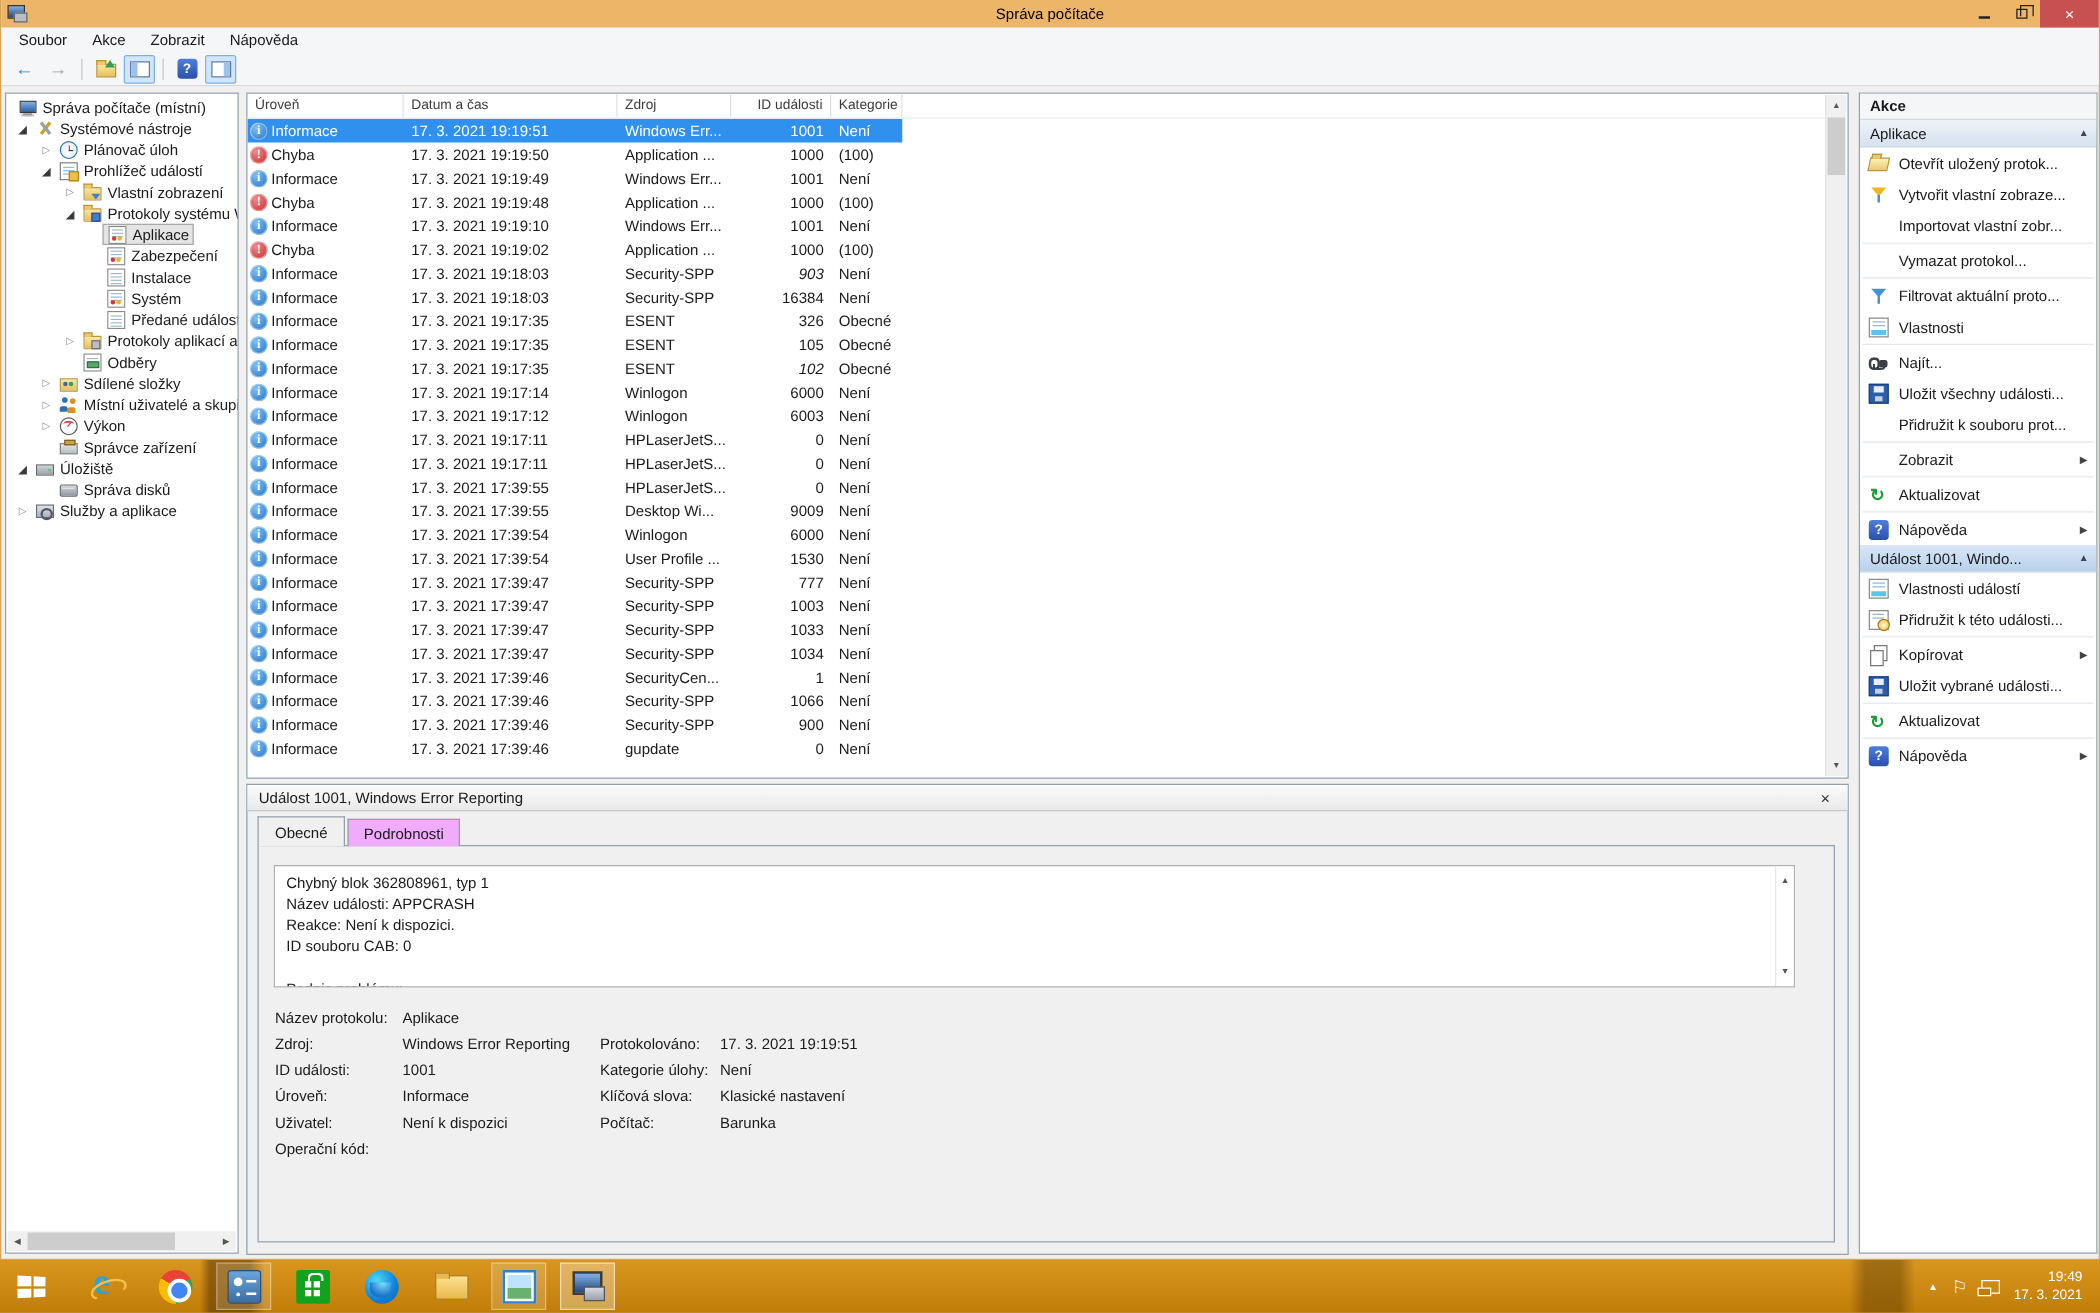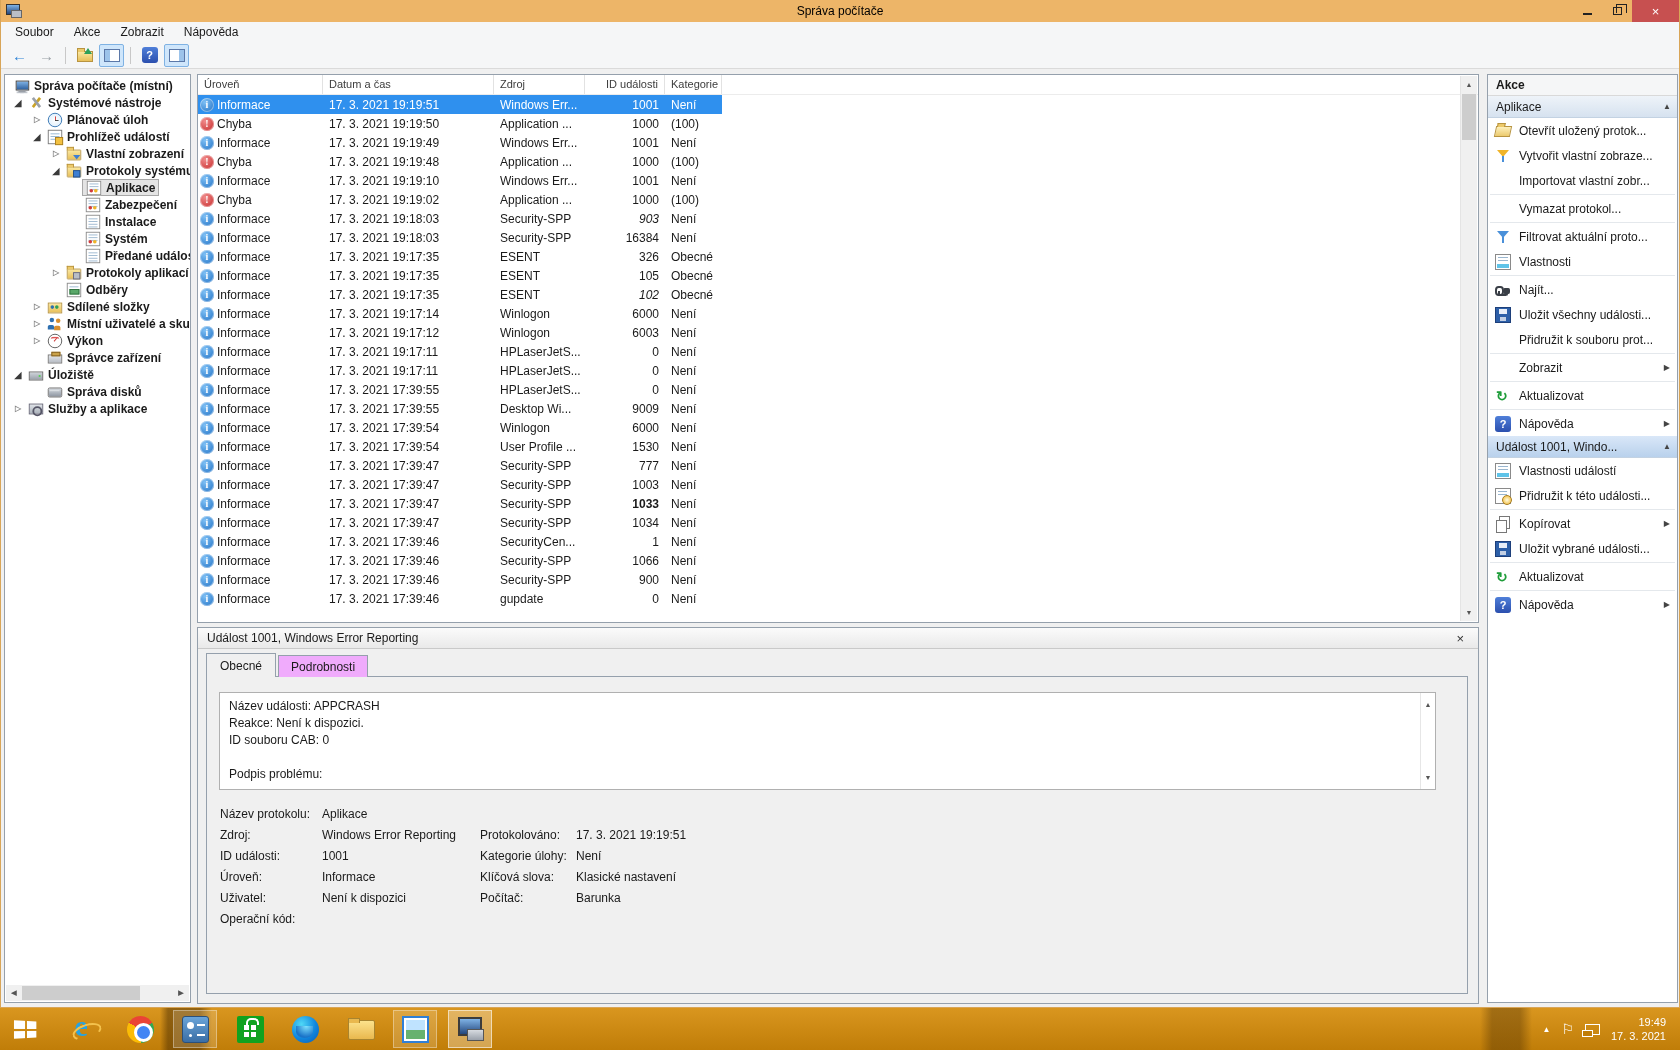--- a/index.html
+++ b/index.html
@@ -150,21 +150,21 @@
   .icon-panel::before { content:""; position:absolute; left:0; top:0; width:5px; height:11px; background:#9cc3ea; }
   .icon-panel-r::before { left:auto; right:0; background:#9cc3ea; }
   .icon-folderup { height:11px; margin-top:3px; background:linear-gradient(#fae7a0,#e8c05a); border:1px solid #b89440; }
   .icon-folderup::before { content:""; position:absolute; left:-1px; top:-4px; width:6px; height:3px;
     background:#edca6b; border:1px solid #b89440; border-bottom:none; }
   .icon-folderup::after { content:""; position:absolute; right:0; top:-4px; width:0; height:0;
     border-left:4px solid transparent; border-right:4px solid transparent; border-bottom:6px solid #2da05a; }
 
   
   .pane { position:absolute; top:74px; bottom:4px; background:#fff; border:1px solid #95a0ac; }
-  #tree-pane { left:3px; width:187px;font-weight:bold; }
+  #tree-pane { left:3px; width:187px; }
   #tree-rows { position:absolute; left:0; right:0; top:2px; bottom:18px; overflow:hidden; }
   .tree-row { height:17px; display:flex; align-items:center; white-space:nowrap; }
   .tree-arrow { width:14px; flex:none; text-align:center; font-size:8px; color:#8a8a8a; }
   .tree-arrow.expanded { color:#3a3a3a; font-size:9px; }
   .nodebox { display:flex; align-items:center; gap:4px; padding:0 3px; height:17px; }
   .nodebox .icon { transform:scale(.9); }
   .nodebox.selected { background:#e4e4e4; border:1px solid #a8a8a8; }
   .tree-label { white-space:nowrap; }
   .hscroll { position:absolute; left:1px; right:1px; bottom:1px; height:16px; background:#f0f0f0;
     display:flex; align-items:center; }
@@ -698,21 +698,21 @@
           <div class="ecell num" style="width: 80px;">1003</div>
           <div class="ecell" style="width: 57px;">Není</div>
         </div>
         <div class="erow">
           <div class="ecell level" style="width: 125px;">
             <span class="lvl-icon lvl-info">i</span>
             <span>Informace</span>
           </div>
           <div class="ecell" style="width: 171px;">17. 3. 2021 17:39:47</div>
           <div class="ecell" style="width: 91px;">Security-SPP</div>
-          <div class="ecell num" style="width: 80px; font-weight: bold;">1033</div>
+          <div class="ecell num" style="width: 80px;">1033</div>
           <div class="ecell" style="width: 57px;">Není</div>
         </div>
         <div class="erow">
           <div class="ecell level" style="width: 125px;">
             <span class="lvl-icon lvl-info">i</span>
             <span>Informace</span>
           </div>
           <div class="ecell" style="width: 171px;">17. 3. 2021 17:39:47</div>
           <div class="ecell" style="width: 91px;">Security-SPP</div>
           <div class="ecell num" style="width: 80px;">1034</div>
@@ -774,20 +774,21 @@
     <div class="tabs" id="detail-tabs">
         <div class="tab active">Obecné</div>
         <div class="tab">Podrobnosti</div>
       </div>
     <div class="tab-page">
       <div class="desc-box" id="desc-box">
         <div class="desc-scroll">
           <div class="sarrow top">▲</div>
           <div class="sarrow bottom">▼</div>
         </div>
+      <div>Chybný blok 362808961, typ 1</div>
           <div>Název události: APPCRASH</div>
           <div>Reakce: Není k dispozici.</div>
           <div>ID souboru CAB: 0</div>
           <div>&nbsp;</div>
           <div>Podpis problému:</div>
         </div>
       <div class="fields" id="detail-fields">
           <div class="frow">
             <span class="fl1">Název protokolu:</span>
             <span class="fv1">Aplikace</span>

